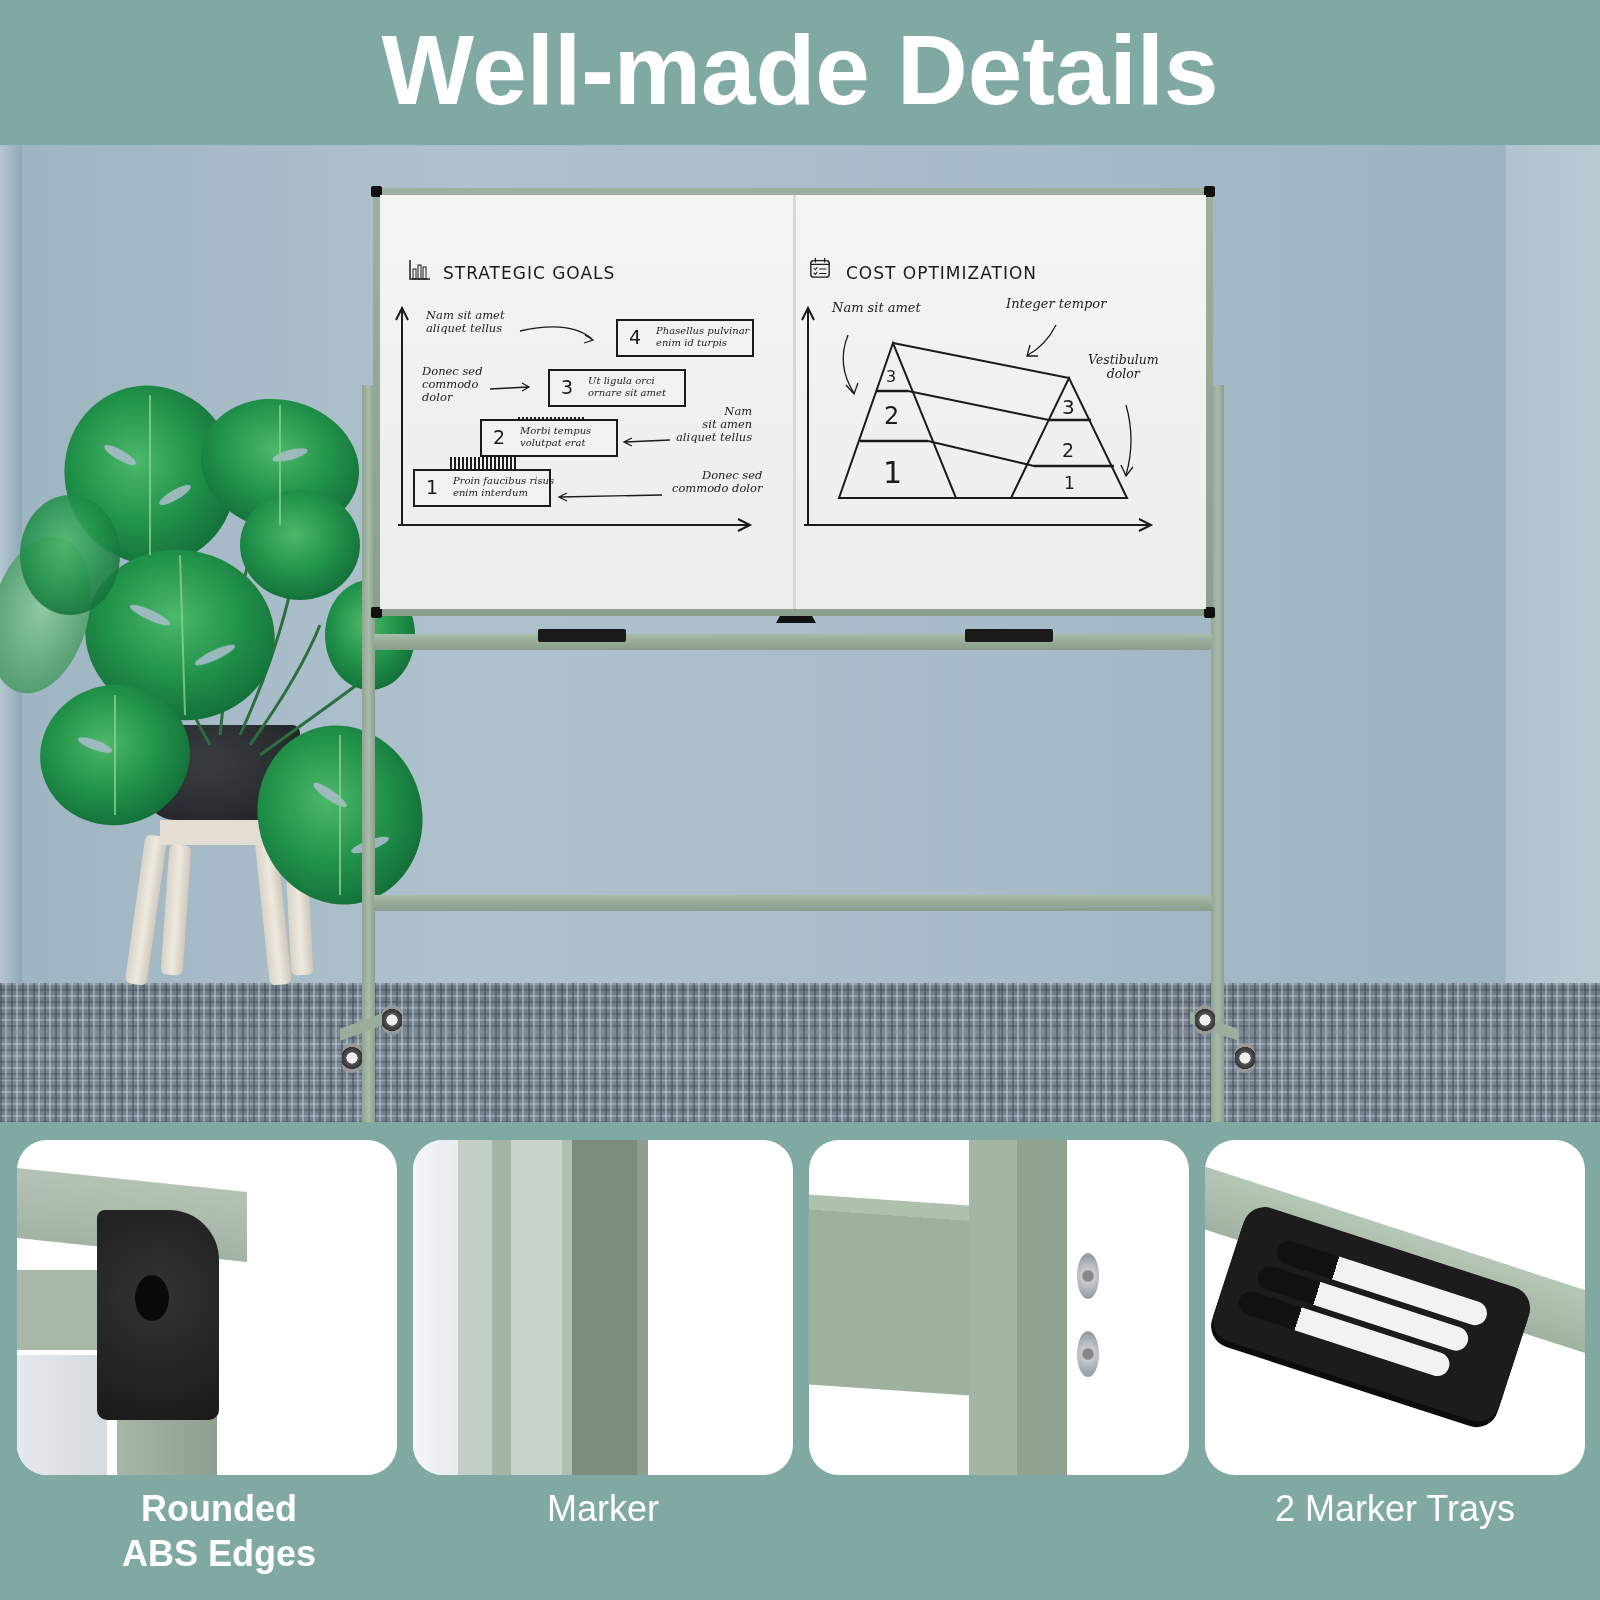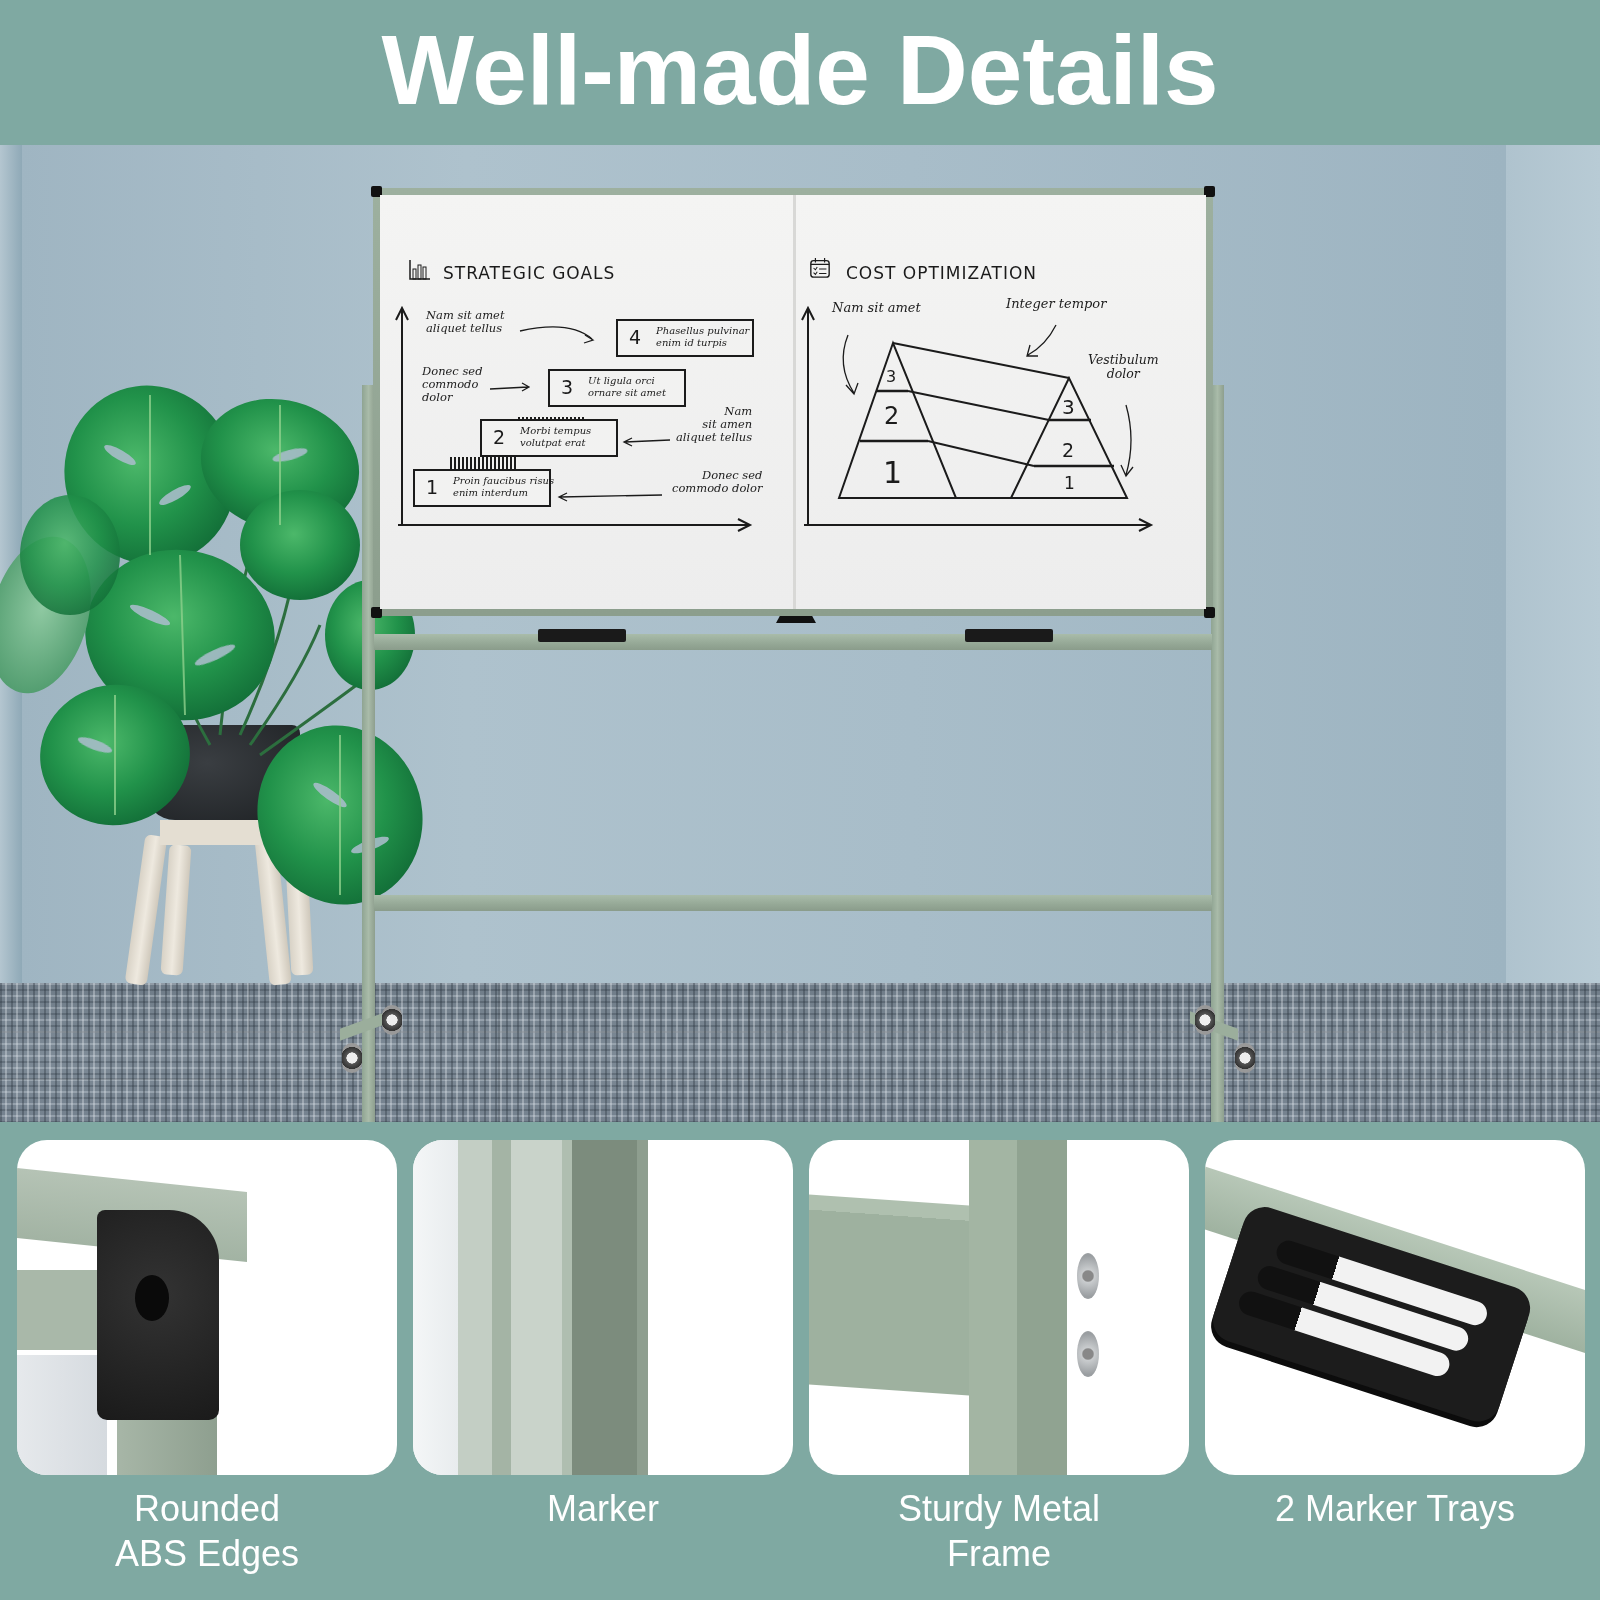--- a/index.html
+++ b/index.html
@@ -290,28 +290,24 @@
 
   <div class="panel" style="left:1205px;">
     <div style="position:absolute; left:-20px; top:20px; width:460px; height:60px; background:linear-gradient(180deg,#B7C7B7,#9FB2A0); transform:rotate(18deg); transform-origin:0 0;"></div>
     <div style="position:absolute; left:18px; top:95px; width:300px; height:140px; background:#1C1C1C; border-radius:22px; transform:rotate(18deg); transform-origin:40% 50%; box-shadow:0 6px 0 #0C0C0C;">
       <div style="position:absolute; left:40px; top:25px; width:220px; height:24px; border-radius:12px; background:linear-gradient(90deg,#111 0 28%,#F2F2F2 28%);"></div>
       <div style="position:absolute; left:30px; top:55px; width:220px; height:24px; border-radius:12px; background:linear-gradient(90deg,#111 0 28%,#F2F2F2 28%);"></div>
       <div style="position:absolute; left:20px; top:85px; width:220px; height:24px; border-radius:12px; background:linear-gradient(90deg,#111 0 28%,#F2F2F2 28%);"></div>
     </div>
   </div>
 
-  <div class="caption" style="left:17px;">
+  <div class="caption" style="left:29px;font-weight:bold;">
     <div>Rounded</div>
       <div>ABS Edges</div>
   </div>
   <div class="caption" style="left:413px;">
     <div>Marker</div>
-  </div>
-  <div class="caption" style="left:809px;">
-    <div>Sturdy Metal</div>
-      <div>Frame</div>
   </div>
   <div class="caption" style="left:1205px;">
     <div>2 Marker Trays</div>
       <div></div>
   </div>
 </div>
 
 </body></html>

